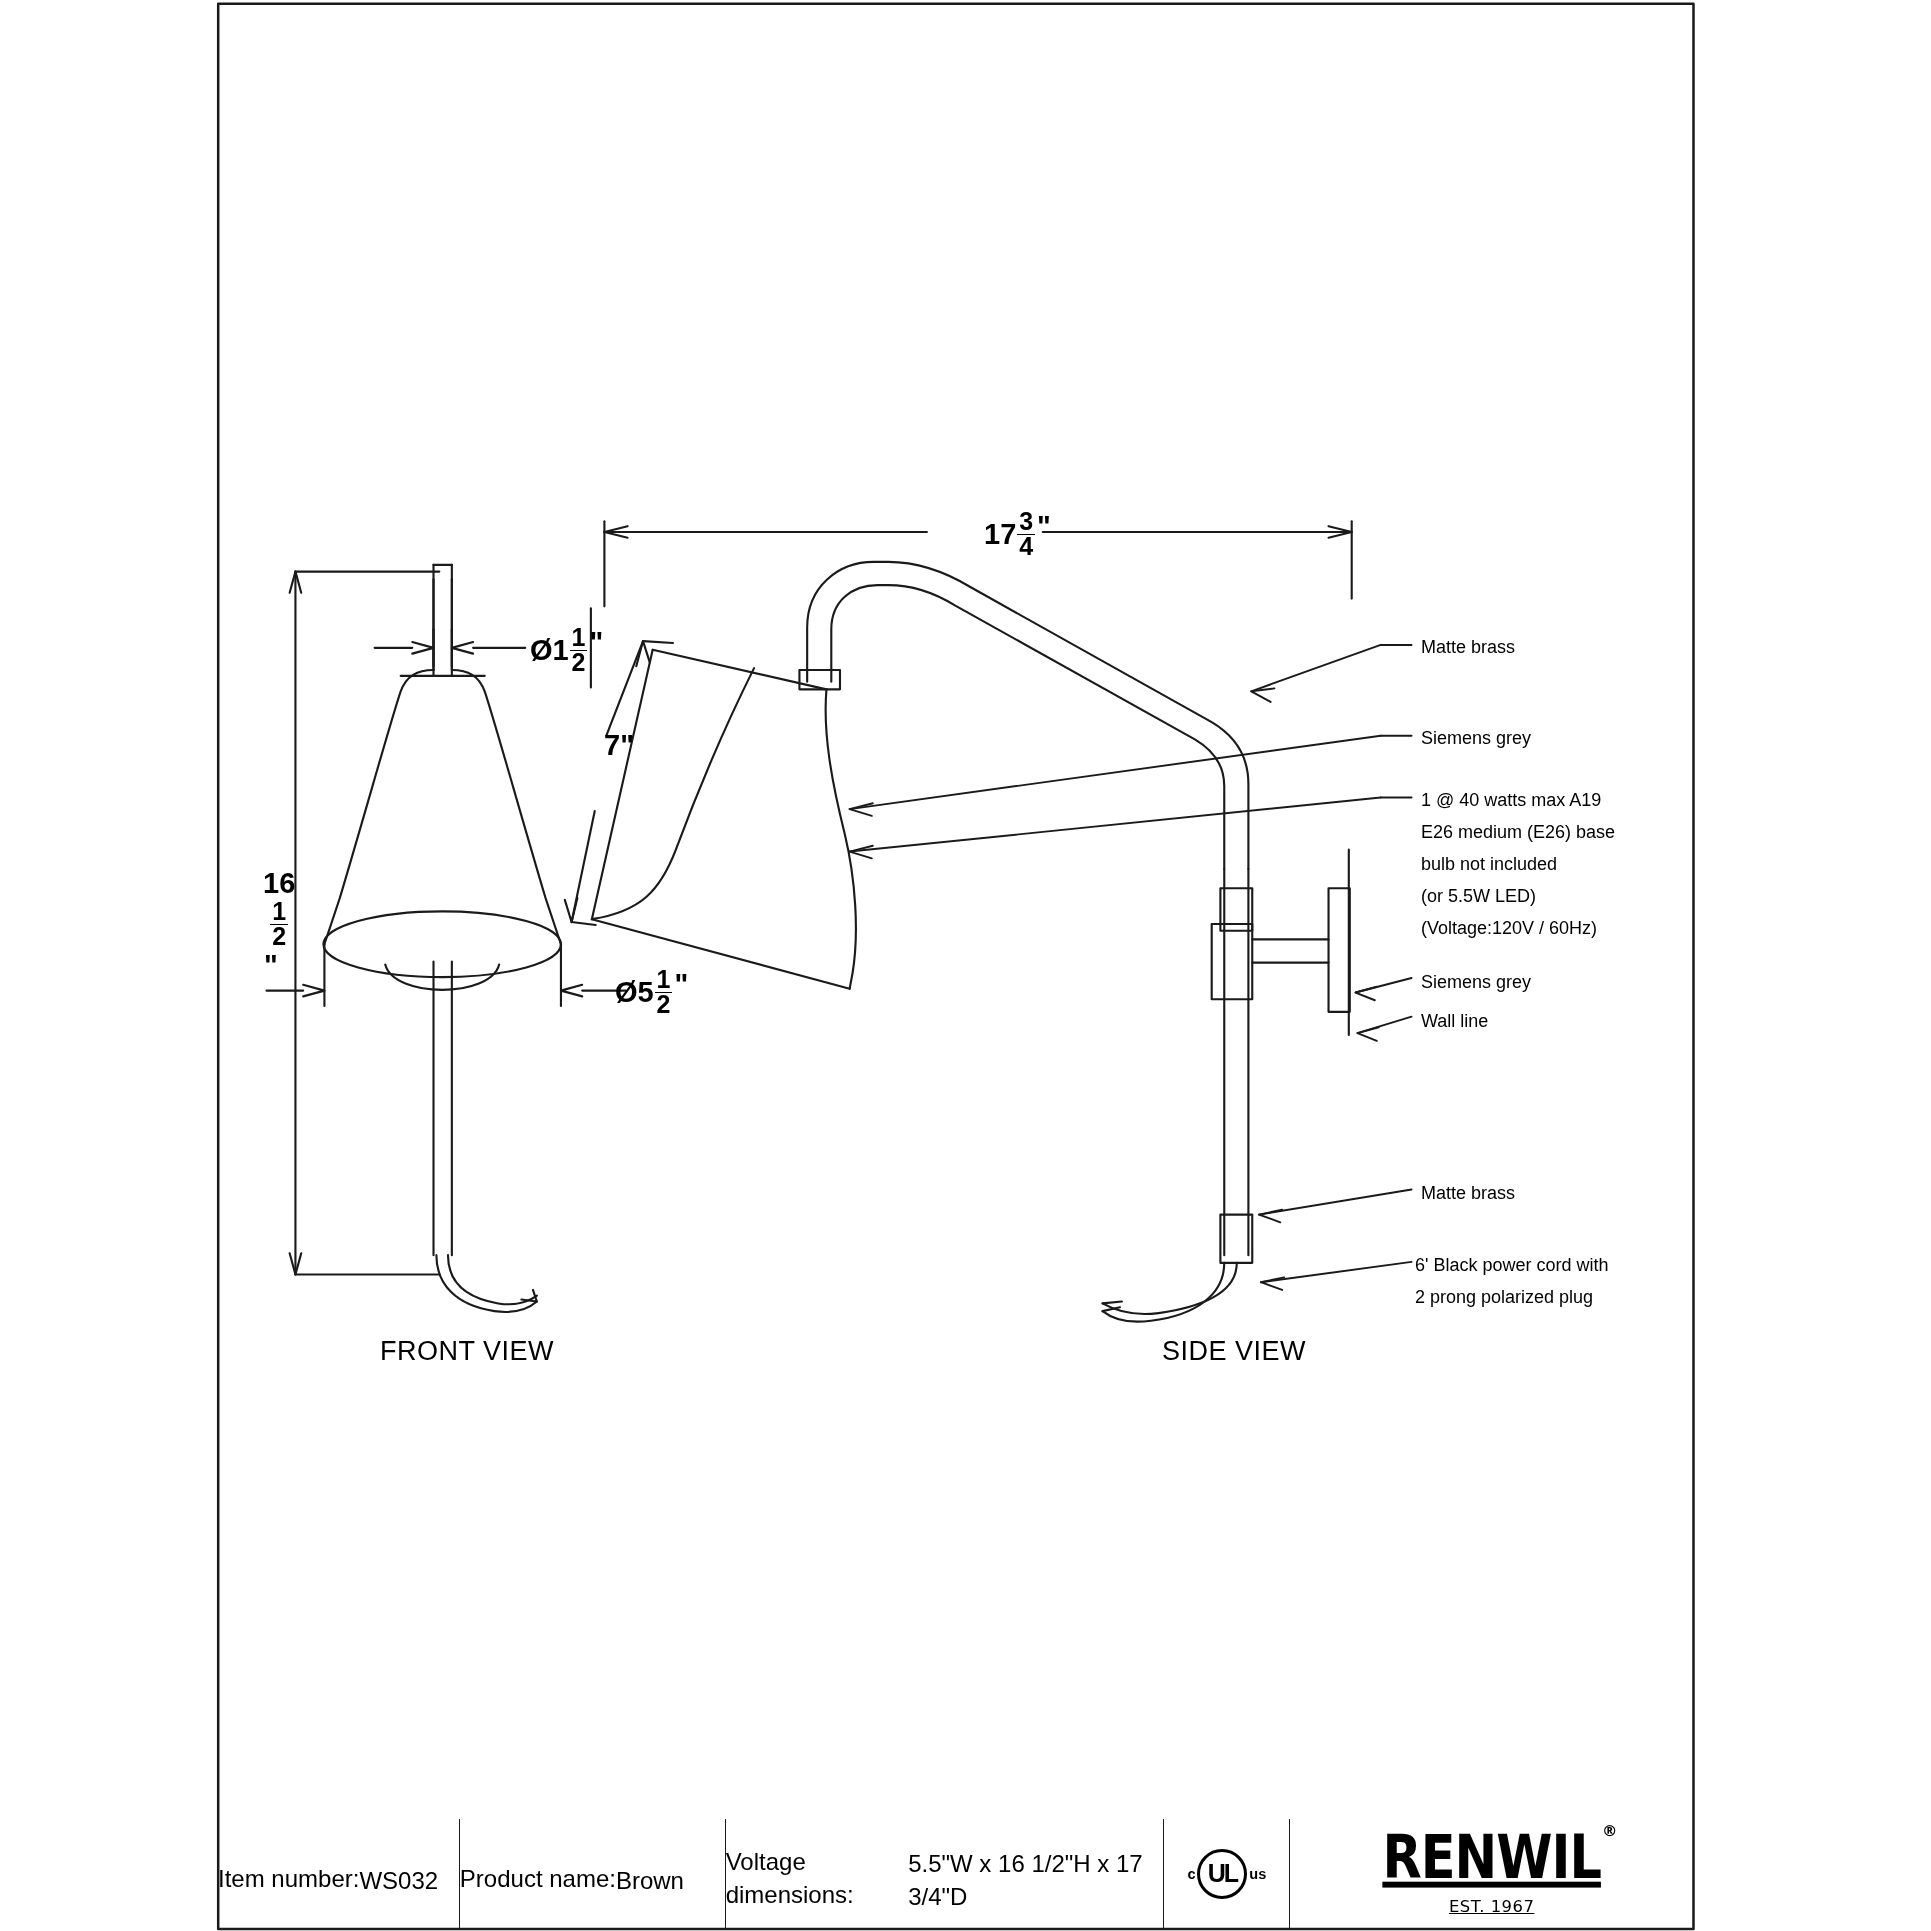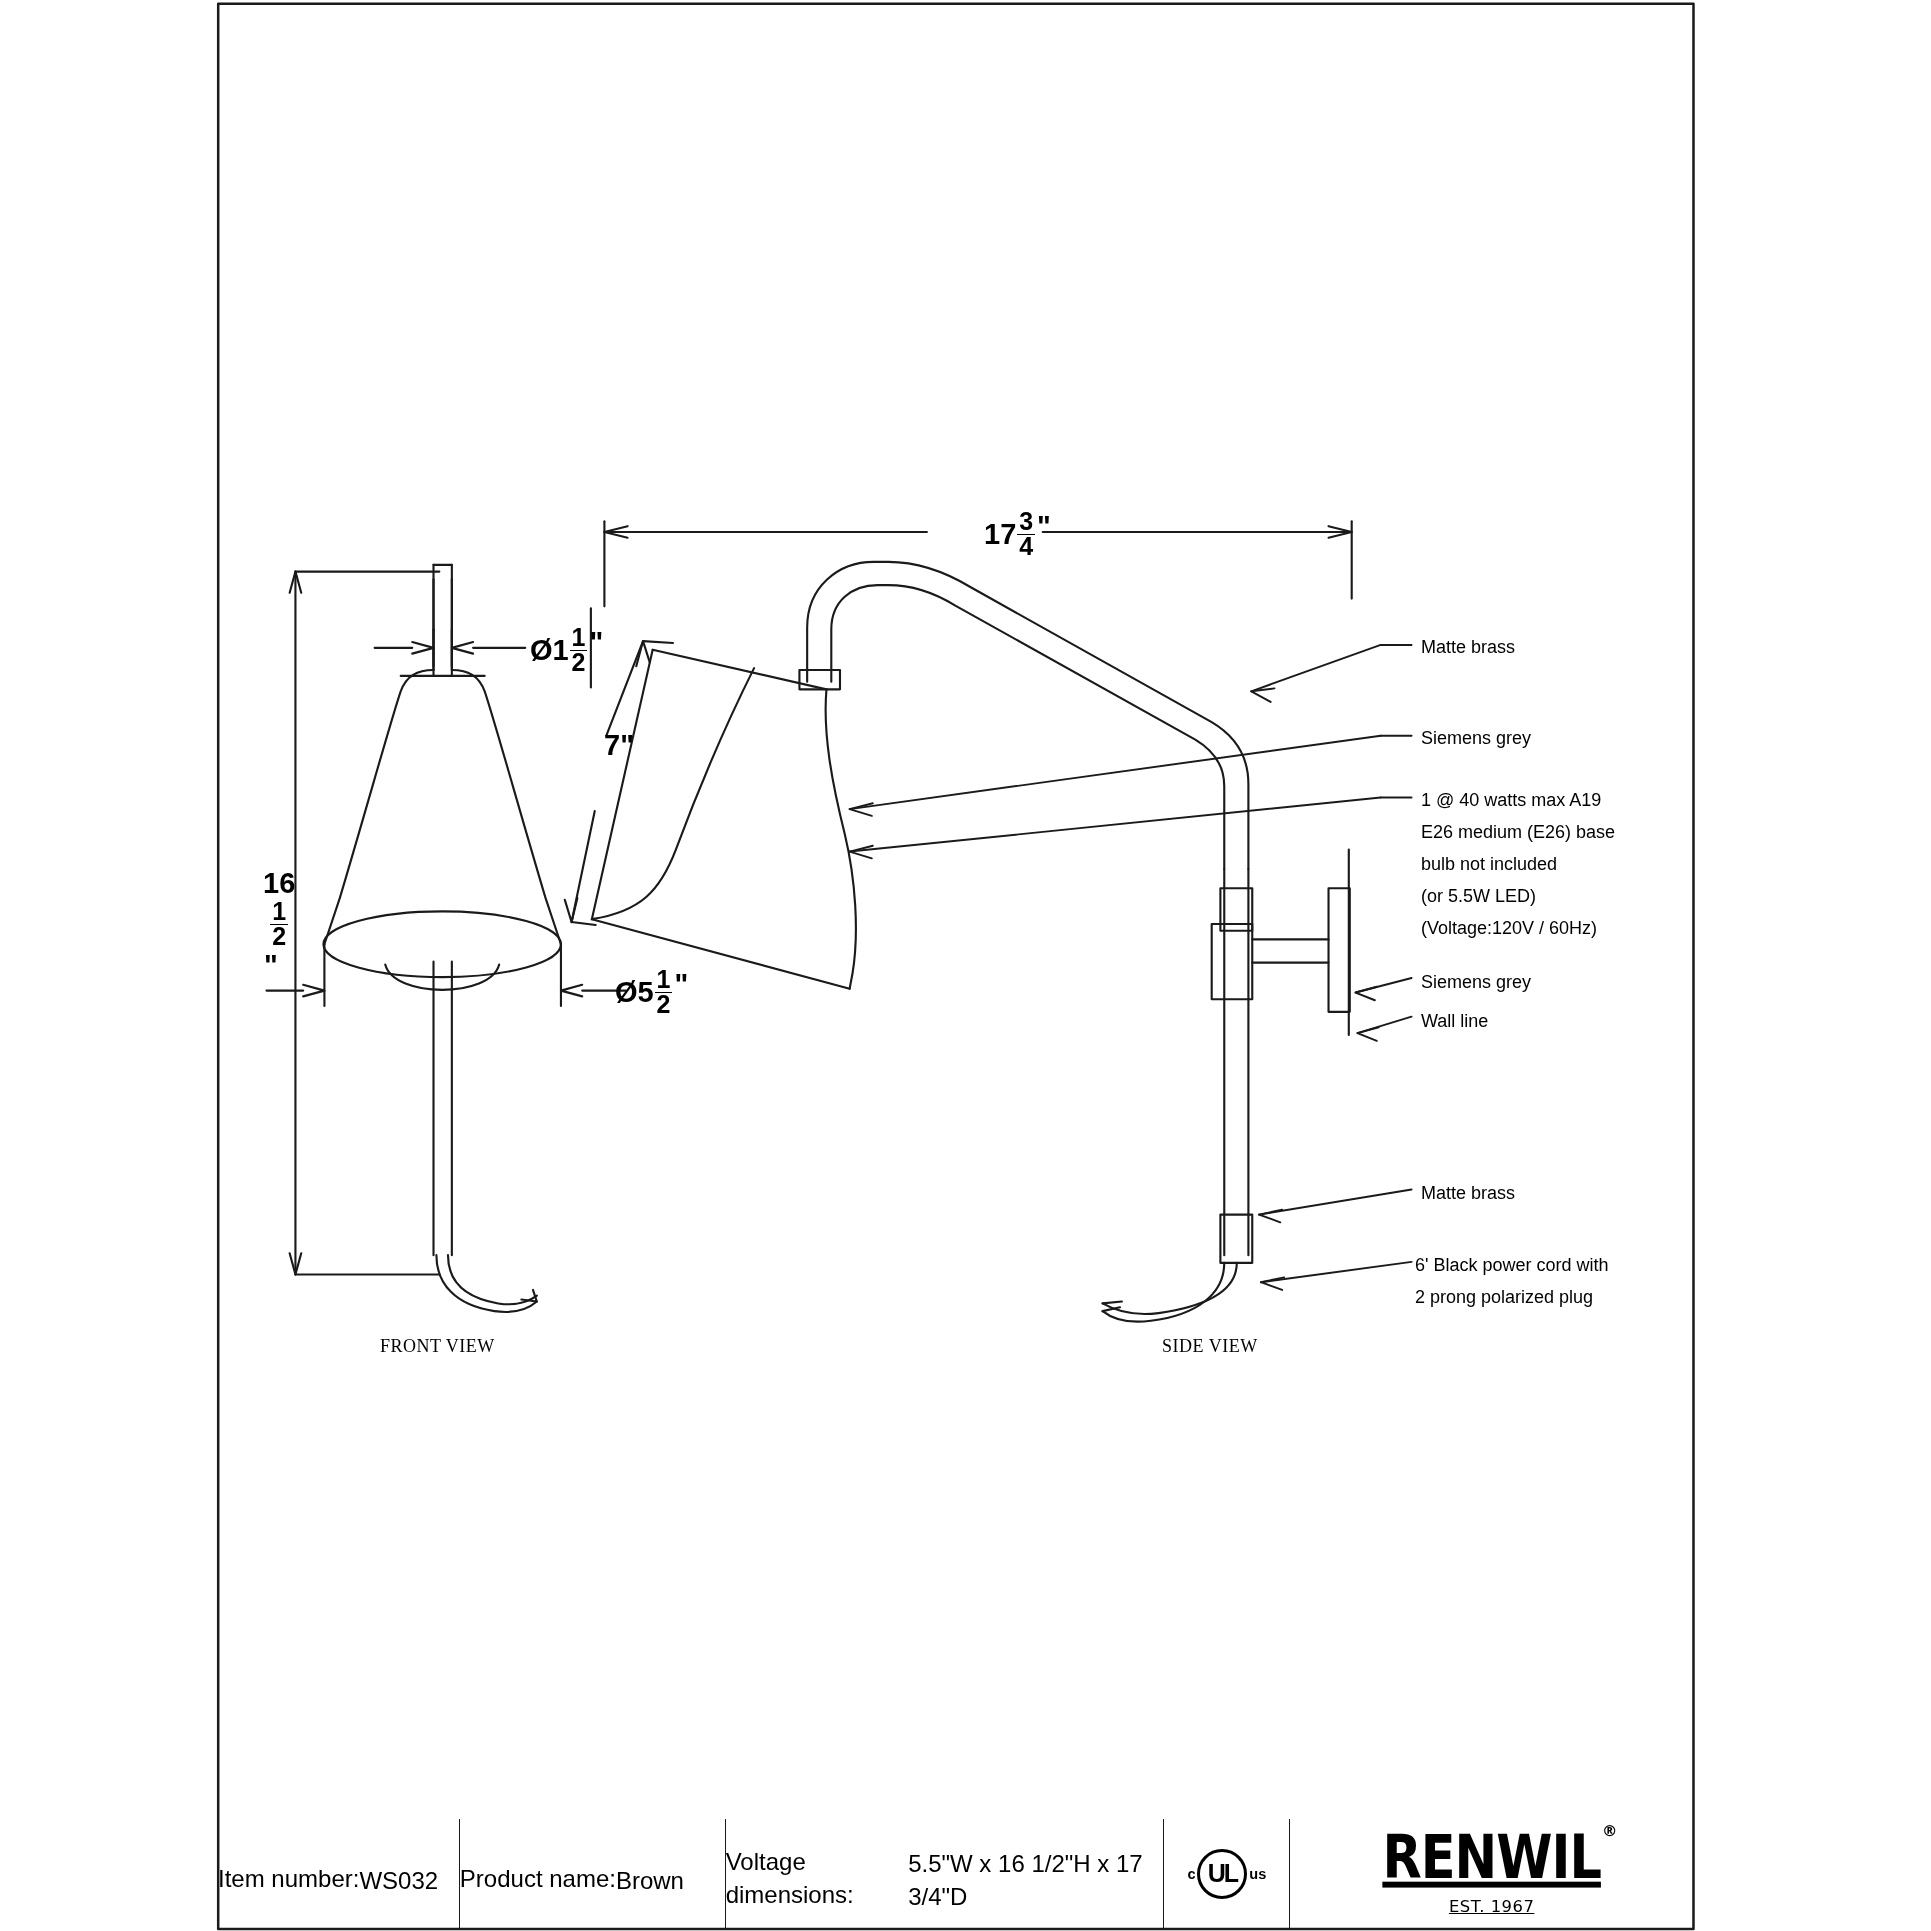--- a/index.html
+++ b/index.html
@@ -31,22 +31,22 @@
   .anno {
     position: absolute;
     font-family: "Liberation Sans", sans-serif;
     font-size: 18px;
     line-height: 32px;
     color: #000;
     white-space: pre;
   }
   .viewlabel {
     position: absolute;
-    font-family: Liberation Serif, serif;
-    font-size: 18px;
+    font-family: Liberation Sans, sans-serif;
+    font-size: 27px;
     letter-spacing: 0.5px;
     color: #000;
   }
   
   .dimtext {
     position: absolute;
     font-family: "Liberation Sans", sans-serif;
     font-size: 29px;
     font-weight: 700;
     color: #000;

